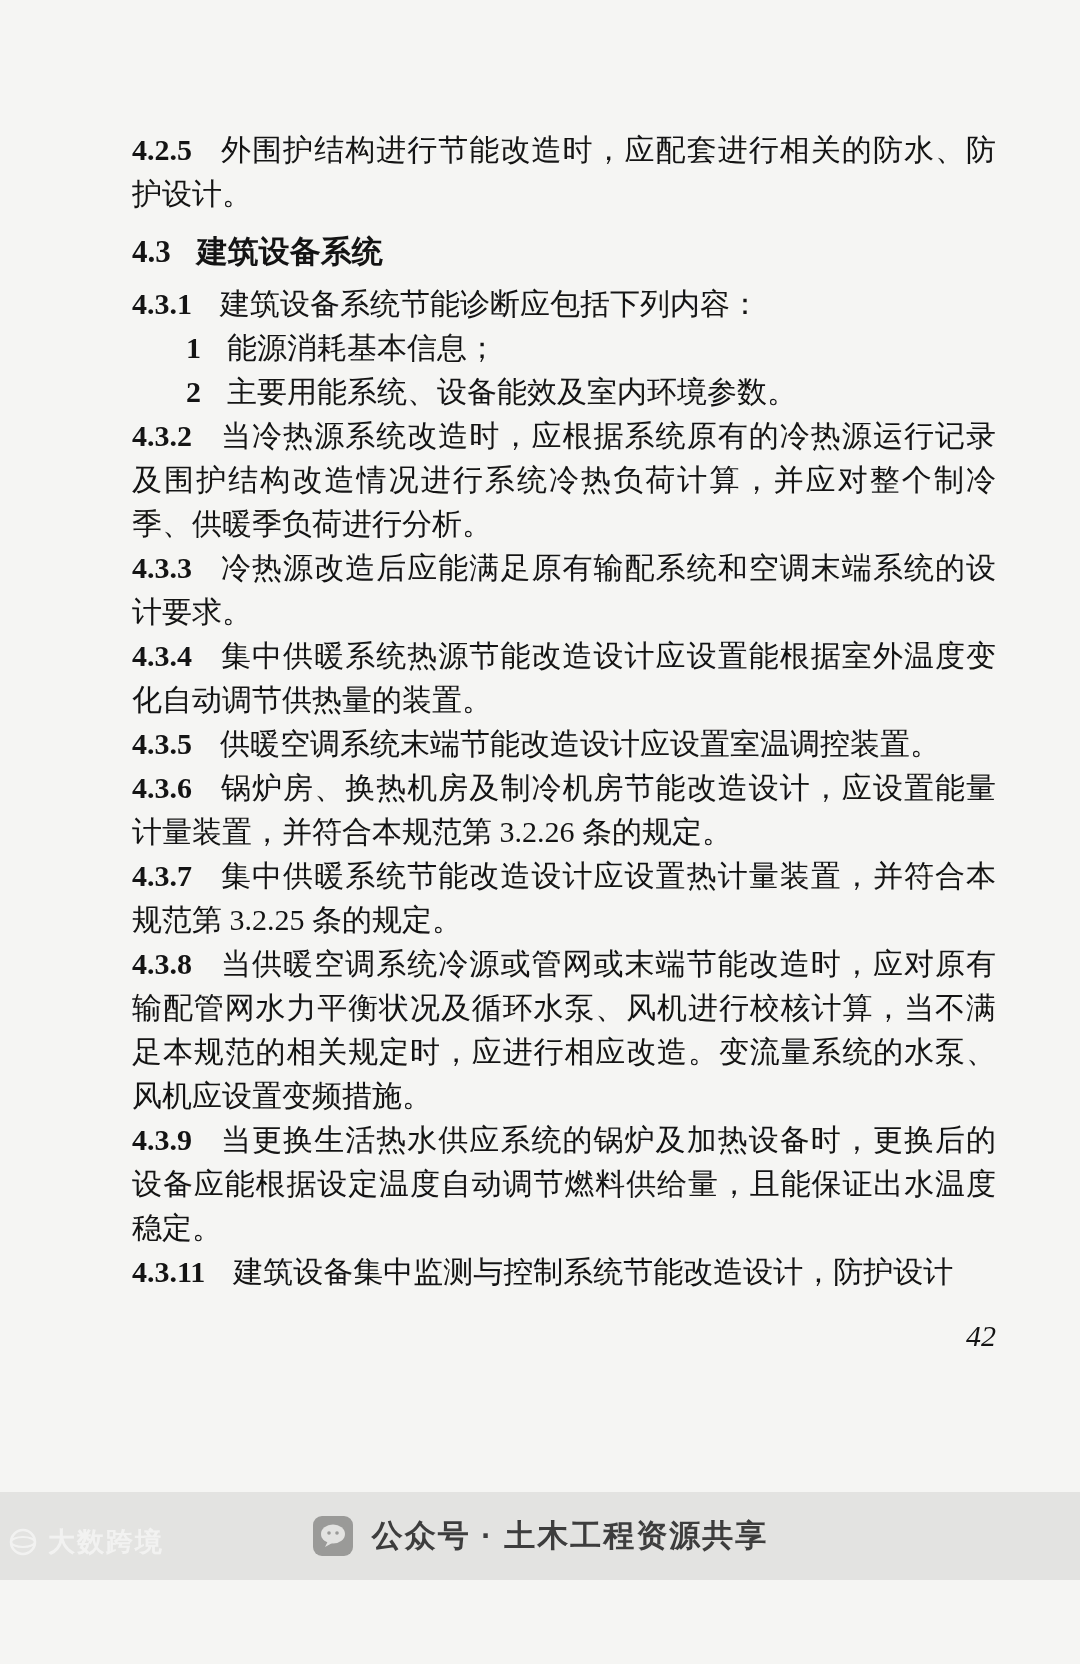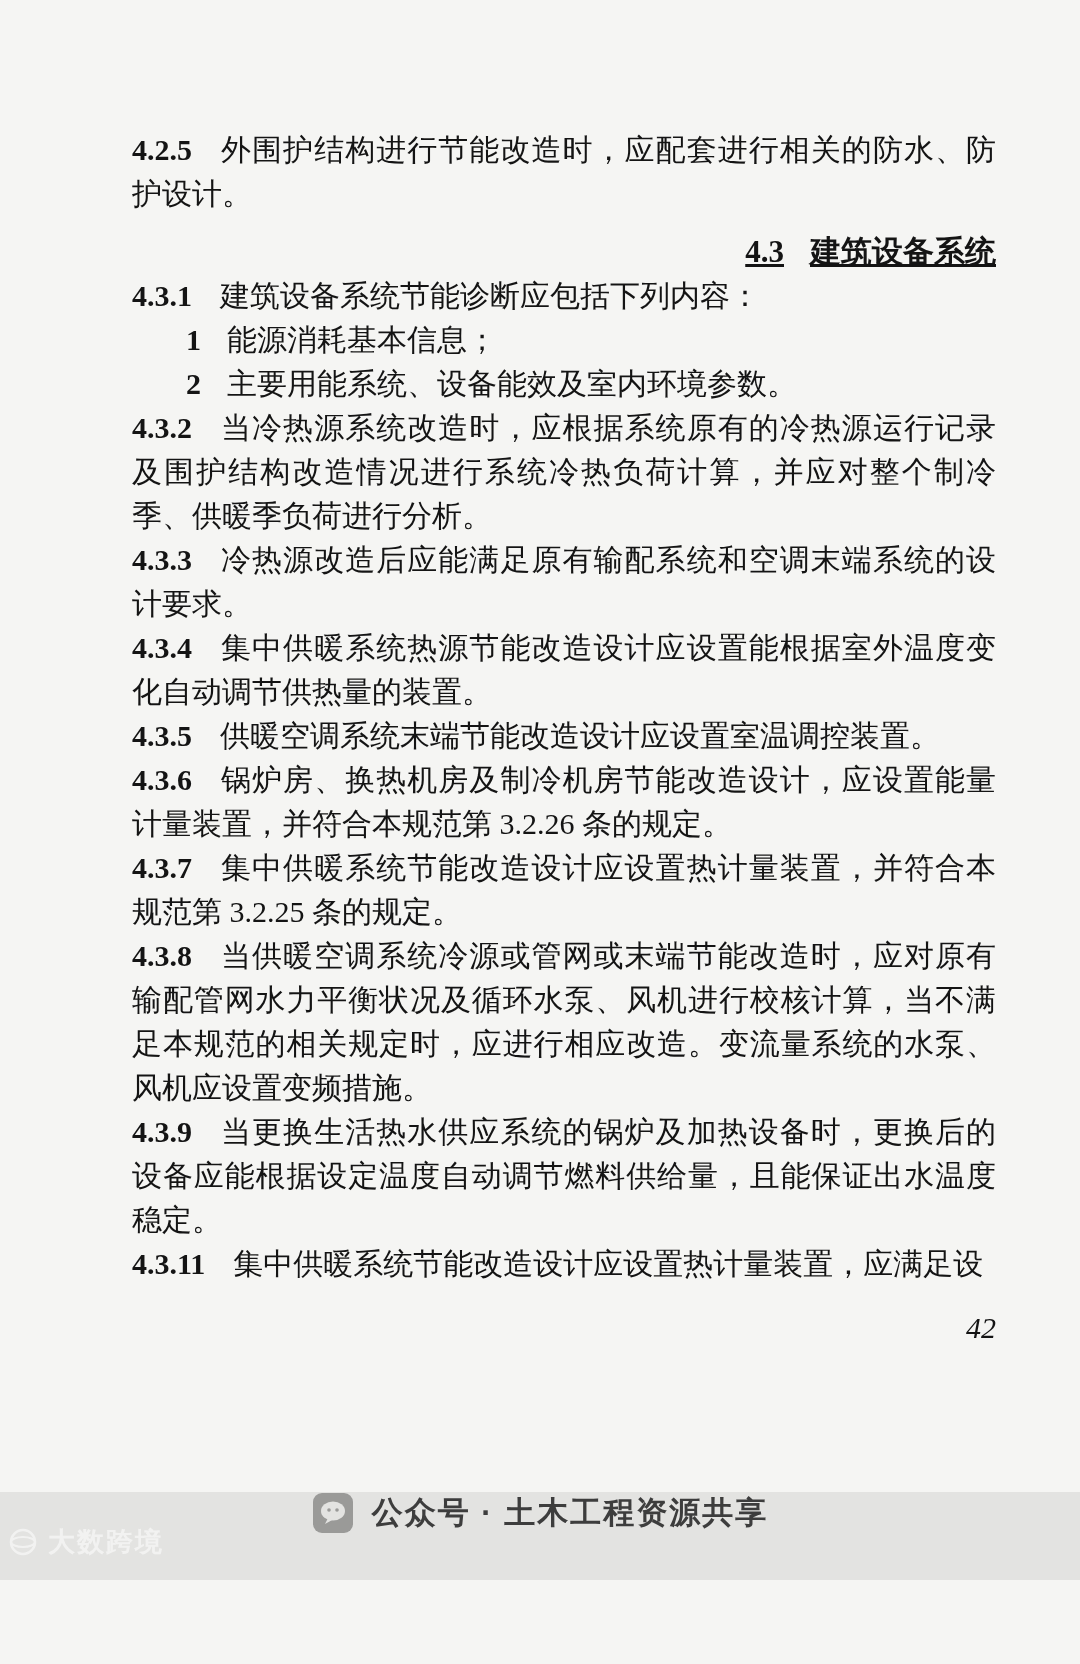--- a/index.html
+++ b/index.html
@@ -21,44 +21,43 @@
   }
   .clause { margin: 0; }
   .clause .num {
     font-weight: bold;
     margin-right: 28px;
     white-space: nowrap;
   }
   .sub { padding-left: 54px; }
   .sub .num { font-weight: bold; margin-right: 26px; }
   .section-heading {
-    text-align: right;
+    text-align: left;
     font-weight: bold;
     font-size: 31px;
-    margin: 14px 0 0 0;
+    margin: 14px 0 8px 0;
     line-height: 44px;
-    text-decoration: underline;
   }
   .section-heading .num { margin-right: 26px; }
   .page-number {
     margin-top: 20px;
     padding-left: 24px;
     font-style: italic;
     font-size: 30px;
     text-align: right;
   }
   .footer-band {
     position: absolute;
     left: 0;
     top: 1492px;
     width: 1080px;
     height: 88px;
     background: #e3e3e1;
     display: flex;
-    align-items: flex-start;
+    align-items: center;
     justify-content: center;
     gap: 18px;
   }
   .wechat-caption {
     font-family: "Liberation Sans", "DejaVu Sans", sans-serif;
     font-weight: 600;
     font-size: 31px;
     letter-spacing: 2px;
     color: #3d3d3d;
   }
@@ -110,21 +109,21 @@
 
   <p class="clause"><span class="num">4.3.6</span><span>锅炉房、换热机房及制冷机房节能改造设计，应设置能量计量装置，并符合本规范第 3.2.26 条的规定。</span></p>
 
   <p class="clause"><span class="num">4.3.7</span><span>集中供暖系统节能改造设计应设置热计量装置，并符合本规范第 3.2.25 条的规定。</span></p>
 
   <p class="clause"><span class="num">4.3.8</span><span>当供暖空调系统冷源或管网或末端节能改造时，应对原有输配管网水力平衡状况及循环水泵、风机进行校核计算，当不满足本规范的相关规定时，应进行相应改造。变流量系统的水泵、风机应设置变频措施。</span></p>
 
   <p class="clause"><span class="num">4.3.9</span><span>当更换生活热水供应系统的锅炉及加热设备时，更换后的设备应能根据设定温度自动调节燃料供给量，且能保证出水温度稳定。</span></p>
 
 
-  <p class="clause"><span class="num">4.3.11</span><span>集中供暖系统节能改造设计应设置热计量装置，应满足设</span></p>
+  <p class="clause"><span class="num">4.3.11</span><span>建筑设备集中监测与控制系统节能改造设计，防护设计</span></p>
 
   <p class="page-number">42</p>
 
 </div>
 
 <div class="footer-band">
   <span class="wechat-icon-box">
     <svg width="42" height="42" viewBox="0 0 42 42" aria-hidden="true">
       <rect x="1" y="1" width="40" height="40" rx="9" fill="#9a9a98"></rect>
       <ellipse cx="21" cy="19" rx="12" ry="9.5" fill="#e3e3e1"></ellipse>

